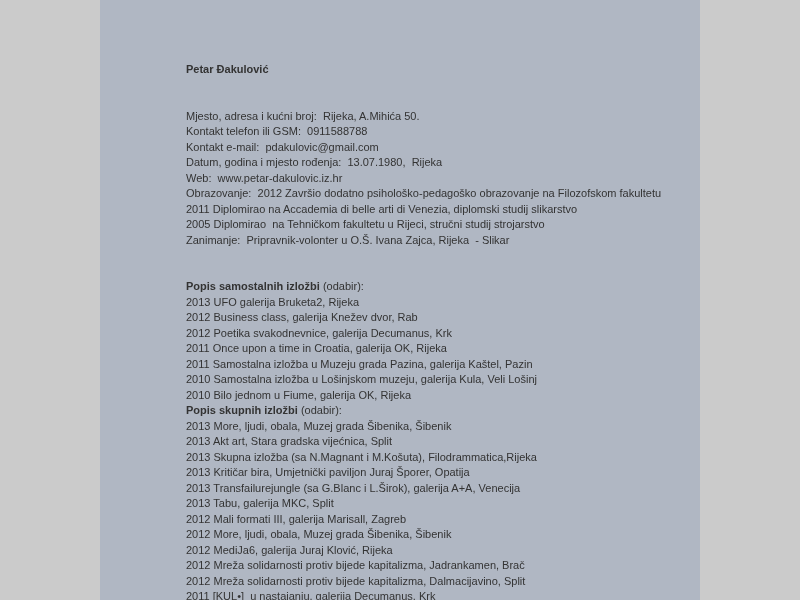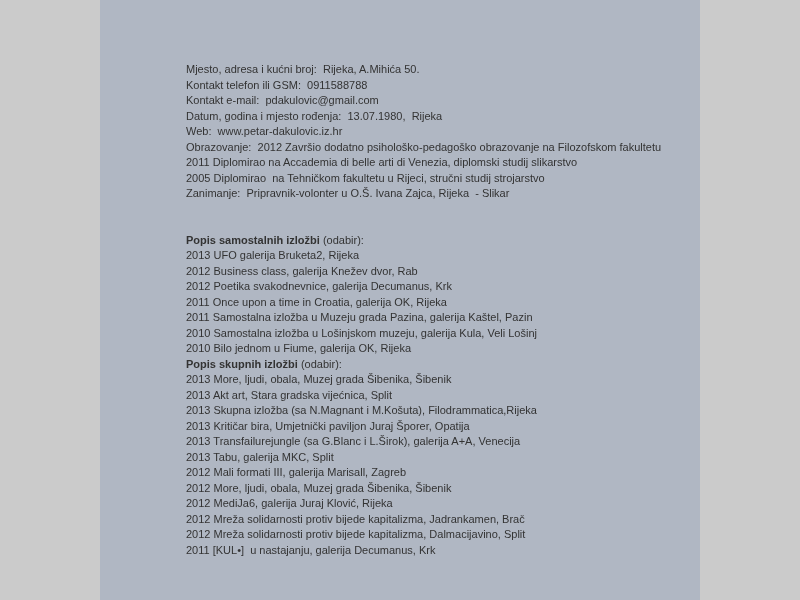--- a/index.html
+++ b/index.html
@@ -32,16 +32,17 @@
     white-space: pre-wrap;
   }
   .line { min-height: 15.5px; }
   .bold { font-weight: bold; }
 </style>
 </head>
 <body>
 
 <div class="slide">
   <div class="text-block">
+    <div class="line bold">Petar Đakulović</div>
     <div id="info-lines"><div class="line">Mjesto, adresa i kućni broj:  Rijeka, A.Mihića 50.</div><div class="line">Kontakt telefon ili GSM:  0911588788</div><div class="line">Kontakt e-mail:  pdakulovic@gmail.com</div><div class="line">Datum, godina i mjesto rođenja:  13.07.1980,  Rijeka</div><div class="line">Web:  www.petar-dakulovic.iz.hr</div><div class="line">Obrazovanje:  2012 Završio dodatno psihološko-pedagoško obrazovanje na Filozofskom fakultetu</div><div class="line">2011 Diplomirao na Accademia di belle arti di Venezia, diplomski studij slikarstvo</div><div class="line">2005 Diplomirao  na Tehničkom fakultetu u Rijeci, stručni studij strojarstvo</div><div class="line">Zanimanje:  Pripravnik-volonter u O.Š. Ivana Zajca, Rijeka  - Slikar</div></div>
     <div id="sections"><div class="line"><span class="bold">Popis samostalnih izložbi</span><span> (odabir):</span></div><div class="line">2013 UFO galerija Bruketa2, Rijeka</div><div class="line">2012 Business class, galerija Knežev dvor, Rab</div><div class="line">2012 Poetika svakodnevnice, galerija Decumanus, Krk</div><div class="line">2011 Once upon a time in Croatia, galerija OK, Rijeka</div><div class="line">2011 Samostalna izložba u Muzeju grada Pazina, galerija Kaštel, Pazin</div><div class="line">2010 Samostalna izložba u Lošinjskom muzeju, galerija Kula, Veli Lošinj</div><div class="line">2010 Bilo jednom u Fiume, galerija OK, Rijeka</div><div class="line"><span class="bold">Popis skupnih izložbi</span><span> (odabir):</span></div><div class="line">2013 More, ljudi, obala, Muzej grada Šibenika, Šibenik</div><div class="line">2013 Akt art, Stara gradska vijećnica, Split</div><div class="line">2013 Skupna izložba (sa N.Magnant i M.Košuta), Filodrammatica,Rijeka</div><div class="line">2013 Kritičar bira, Umjetnički paviljon Juraj Šporer, Opatija</div><div class="line">2013 Transfailurejungle (sa G.Blanc i L.Širok), galerija A+A, Venecija</div><div class="line">2013 Tabu, galerija MKC, Split</div><div class="line">2012 Mali formati III, galerija Marisall, Zagreb</div><div class="line">2012 More, ljudi, obala, Muzej grada Šibenika, Šibenik</div><div class="line">2012 MediJa6, galerija Juraj Klović, Rijeka</div><div class="line">2012 Mreža solidarnosti protiv bijede kapitalizma, Jadrankamen, Brač</div><div class="line">2012 Mreža solidarnosti protiv bijede kapitalizma, Dalmacijavino, Split</div><div class="line">2011 [KUL•]  u nastajanju, galerija Decumanus, Krk</div></div>
   </div>
 </div>
 
 </body></html>

